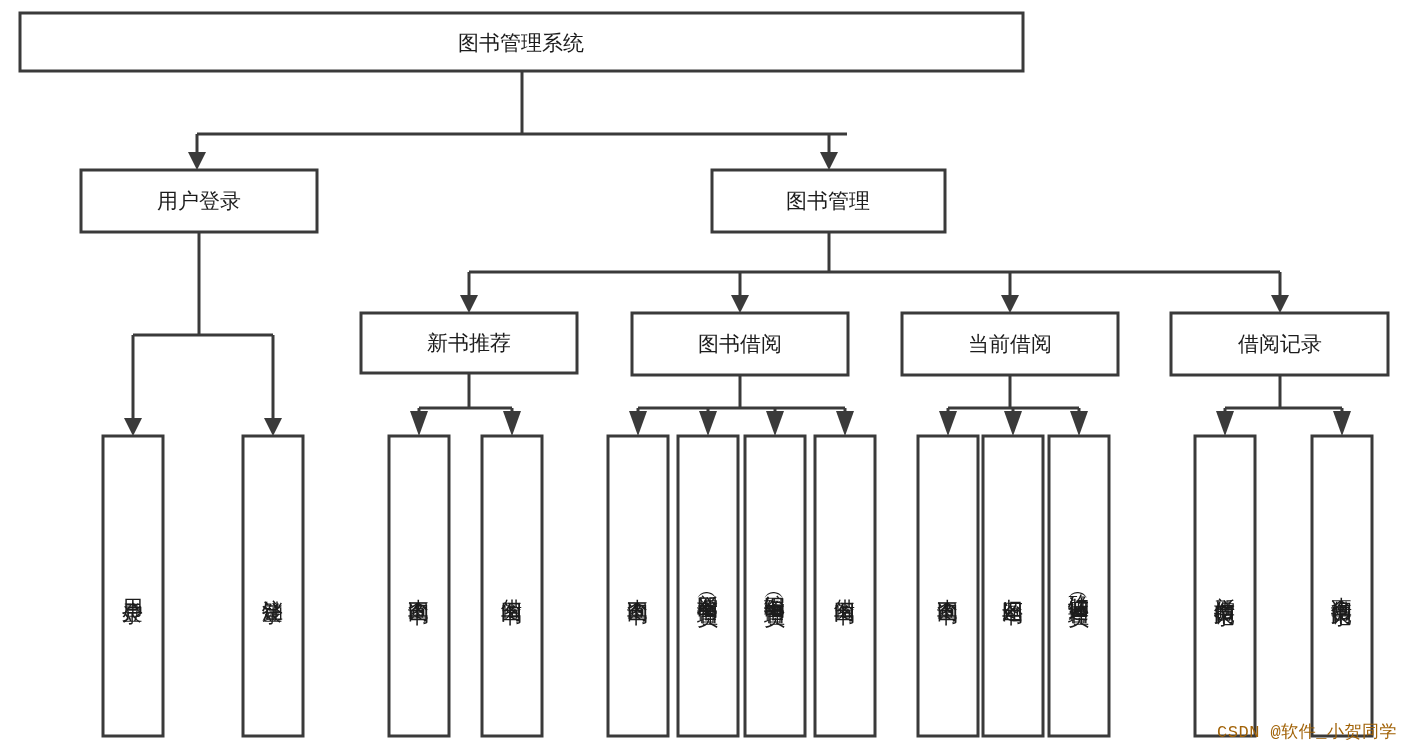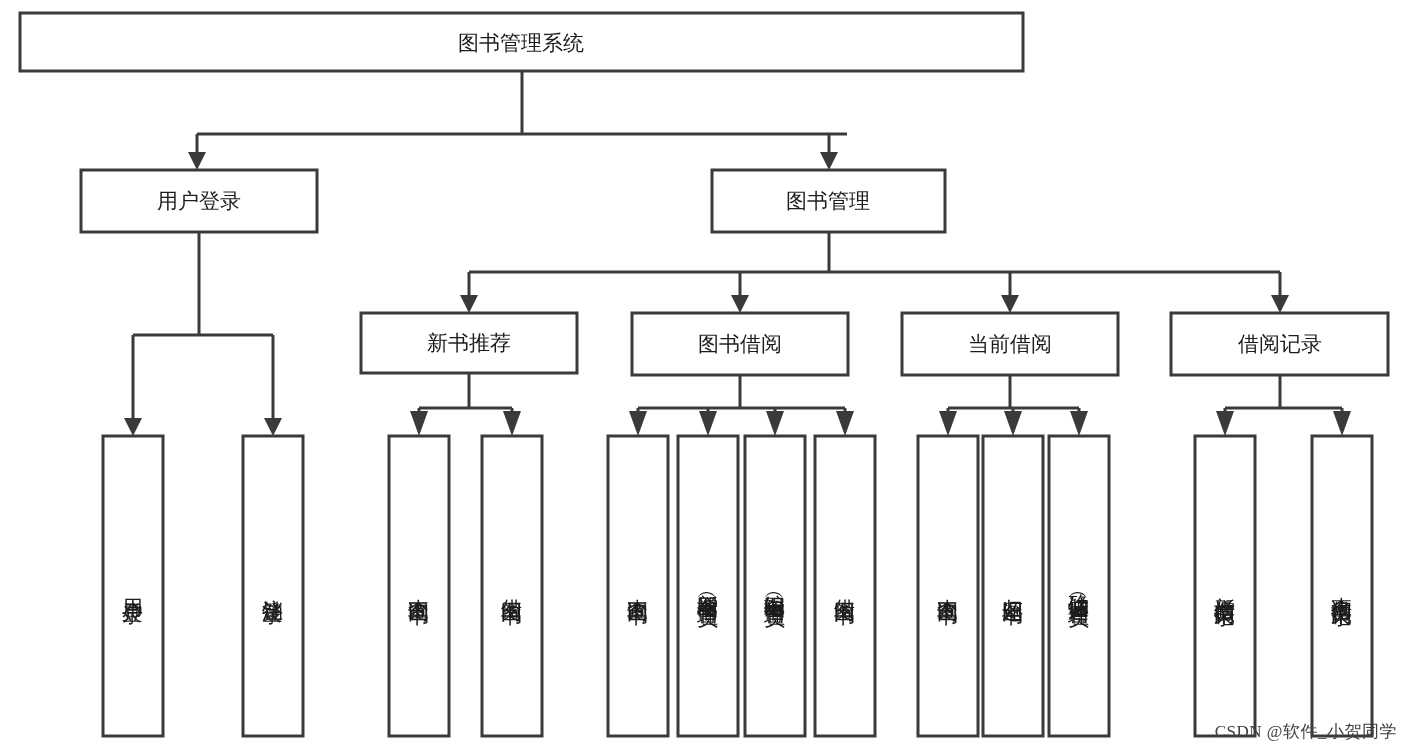--- a/index.html
+++ b/index.html
@@ -50,23 +50,23 @@
     writing-mode: vertical-rl;
     text-orientation: upright;
     letter-spacing: 2px;
     text-anchor: middle;
     dominant-baseline: central;
   }
   .watermark {
     position: absolute;
     right: 8px;
     bottom: 4px;
-    font-family: Liberation Serif, serif;
+    font-family: Liberation Mono, monospace;
     font-size: 17px;
-    color: #404040;
+    color: #a16207;
     white-space: nowrap;
     letter-spacing: 0.5px;
   }
 </style>
 </head>
 <body>
 
 <div id="diagram-root">
   <svg class="flow" width="1405" height="747" viewBox="0 0 1405 747" xmlns="http://www.w3.org/2000/svg">
 

